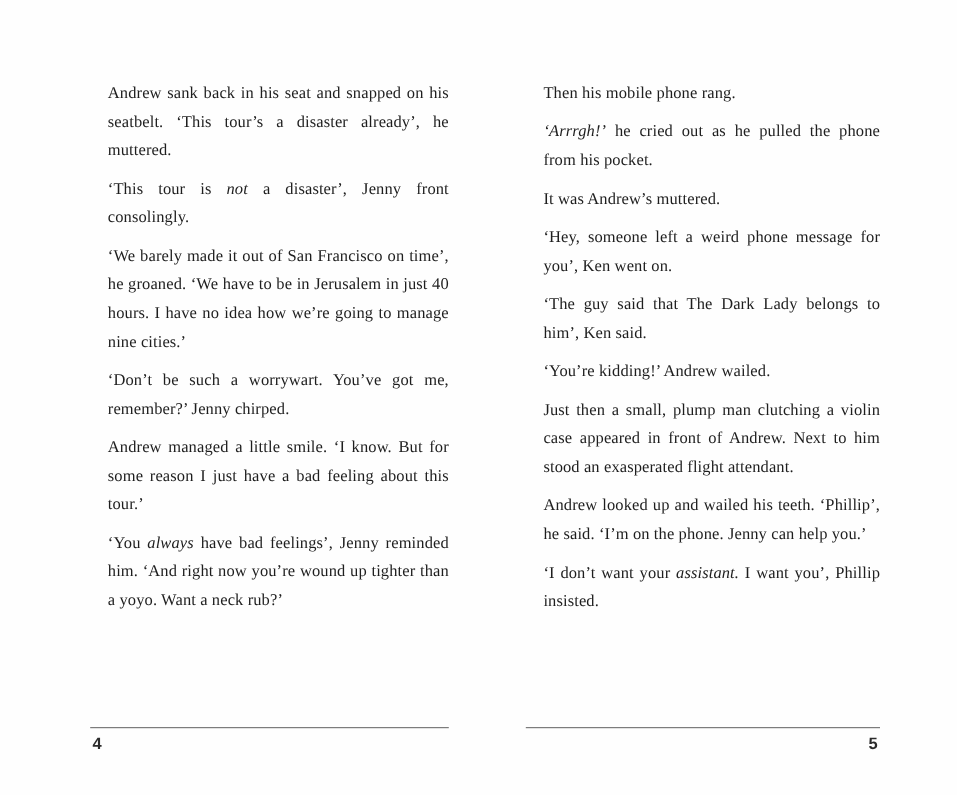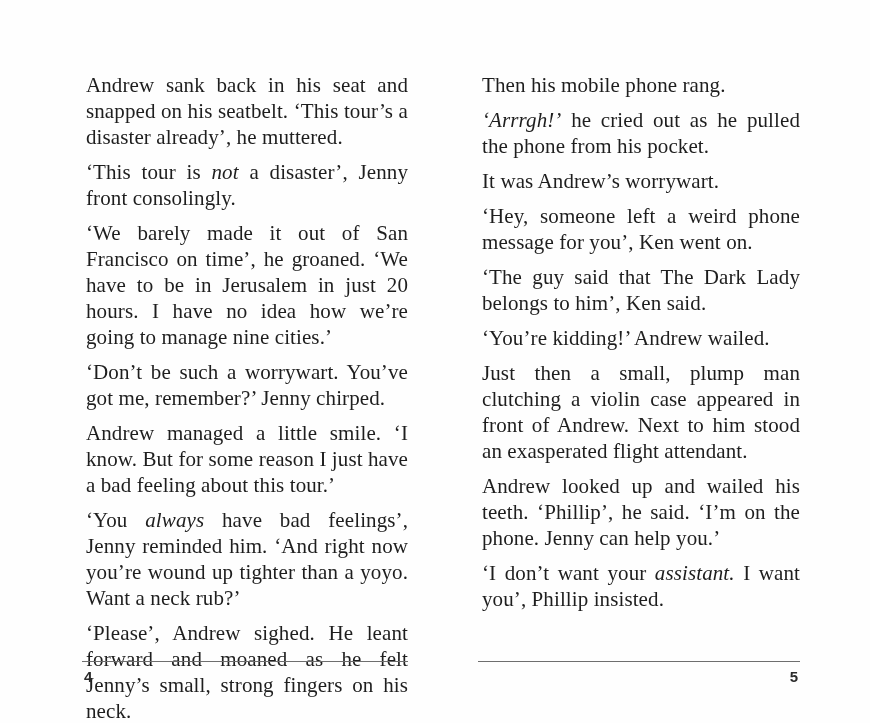--- a/index.html
+++ b/index.html
@@ -29,22 +29,22 @@
     left: 478px;
     width: 322px;
   }
   .text-block {
     position: absolute;
     top: 72px;
     left: 0;
     right: 0;
   }
   .text-block p {
-    margin: 0 0 9px 4px;
-    font-size: 21px;
+    margin: 0 0 9px 16px;
+    font-size: 15px;
     line-height: 26px;
     text-align: justify;
     letter-spacing: 0.1px;
   }
   .text-block p em {
   }
   .footer-rule {
     position: absolute;
     top: 661px;
     left: 0;
@@ -65,35 +65,34 @@
 </style>
 </head>
 <body>
 
 <div class="spread">
 
   <div class="page page-left">
     <div class="text-block">
         <p><span>Andrew sank back in his seat and snapped on his seatbelt. ‘This tour’s a disaster already’, he muttered.</span></p>
         <p><span>‘This tour is </span><em>not</em><span> a disaster’, Jenny front consolingly.</span></p>
-        <p><span>‘We barely made it out of San Francisco on time’, he groaned. ‘We have to be in Jerusalem in just 20 hours. I have no idea how we’re going to manage nine cities.’</span></p>
+        <p><span>‘We barely made it out of San Francisco on time’, he groaned. ‘We have to be in Jerusalem in just 40 hours. I have no idea how we’re going to manage nine cities.’</span></p>
         <p><span>‘Don’t be such a worrywart. You’ve got me, remember?’ Jenny chirped.</span></p>
         <p><span>Andrew managed a little smile. ‘I know. But for some reason I just have a bad feeling about this tour.’</span></p>
         <p><span>‘You </span><em>always</em><span> have bad feelings’, Jenny reminded him. ‘And right now you’re wound up tighter than a yoyo. Want a neck rub?’</span></p>
-        <p><span>‘Please’, Andrew sighed. He leant forward and moaned as he felt Jenny’s small, strong fingers on his neck.</span></p>
       </div>
     <div class="footer-rule"></div>
     <div class="page-number num-left">4</div>
   </div>
 
   <div class="page page-right">
     <div class="text-block">
         <p><span>Then his mobile phone rang.</span></p>
         <p><em>‘Arrrgh!’</em><span> he cried out as he pulled the phone from his pocket.</span></p>
-        <p><span>It was Andrew’s worrywart.</span></p>
+        <p><span>It was Andrew’s muttered.</span></p>
         <p><span>‘Hey, someone left a weird phone message for you’, Ken went on.</span></p>
         <p><span>‘The guy said that The Dark Lady belongs to him’, Ken said.</span></p>
         <p><span>‘You’re kidding!’ Andrew wailed.</span></p>
         <p><span>Just then a small, plump man clutching a violin case appeared in front of Andrew. Next to him stood an exasperated flight attendant.</span></p>
         <p><span>Andrew looked up and wailed his teeth. ‘Phillip’, he said. ‘I’m on the phone. Jenny can help you.’</span></p>
         <p><span>‘I don’t want your </span><em>assistant.</em><span> I want you’, Phillip insisted.</span></p>
       </div>
     <div class="footer-rule"></div>
     <div class="page-number num-right">5</div>
   </div>

